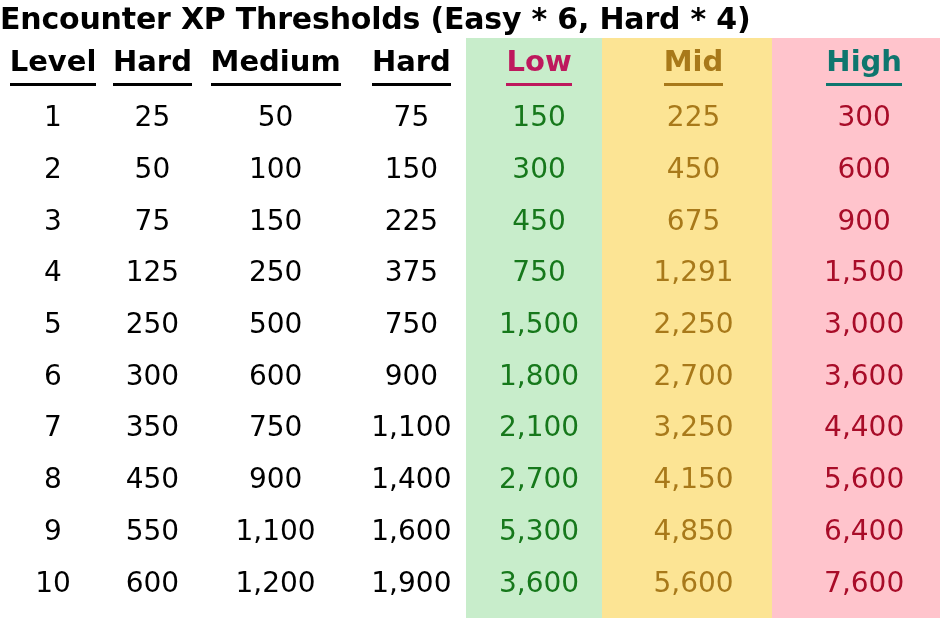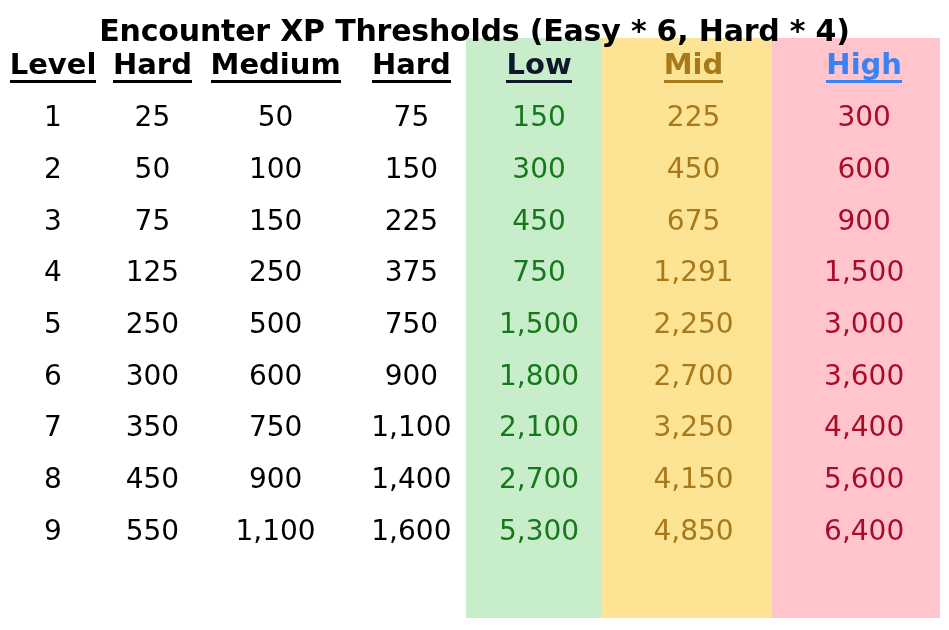--- a/index.html
+++ b/index.html
@@ -32,25 +32,24 @@
   }
   .band-low  { left: 466px; width: 136px; background: #C8EDCB; }
   .band-mid  { left: 602px; width: 170px; background: #FCE494; }
   .band-high { left: 772px; width: 168px; background: #FFC4CC; }
 
   
   .title {
     position: relative;
     z-index: 2;
     width: 949px;
-    text-align: center;
     font-size: 30px;
     font-weight: bold;
     letter-spacing: -0.2px;
-    padding-top: 14px;
+    padding-top: 2px;
     height: 38px;
     line-height: 34px;
     white-space: nowrap;
   }
 
   
   table.xp {
     position: relative;
     z-index: 2;
     border-collapse: collapse;
@@ -71,38 +70,38 @@
     font-weight: bold;
     text-align: center;
     padding: 0;
     height: 53px;
     vertical-align: middle;
     white-space: nowrap;
   }
   table.xp th .hdr {
     display: inline-block;
     border-bottom: 3px solid currentColor;
-    padding-bottom: 1px;
+    padding-bottom: 7px;
     line-height: 1.0;
   }
 
   table.xp td {
     font-size: 28px;
     font-weight: normal;
     text-align: center;
     padding: 0;
     height: 51.7px;
     vertical-align: middle;
     white-space: nowrap;
   }
 
   th.h-level, th.h-easy, th.h-medium, th.h-hard { color: #000000; }
-  th.h-low  { color: #0f172a; }
+  th.h-low  { color: #be185d; }
   th.h-mid  { color: #A8791A; text-decoration: underline; }
-  th.h-high { color: #3b82f6; }
+  th.h-high { color: #0f766e; }
 
   td.v-plain { color: #000000; }
   td.v-low   { color: #16781b; }
   td.v-mid   { color: #A8791A; }
   td.v-high  { color: #A80C28; }
 </style>
 </head>
 <body>
 
 <div id="page">
@@ -209,16 +208,25 @@
         </tr>
       <tr>
           <td class="v-plain">9</td>
           <td class="v-plain">550</td>
           <td class="v-plain">1,100</td>
           <td class="v-plain">1,600</td>
           <td class="v-low">5,300</td>
           <td class="v-mid">4,850</td>
           <td class="v-high">6,400</td>
         </tr>
+      <tr>
+          <td class="v-plain">10</td>
+          <td class="v-plain">600</td>
+          <td class="v-plain">1,200</td>
+          <td class="v-plain">1,900</td>
+          <td class="v-low">3,600</td>
+          <td class="v-mid">5,600</td>
+          <td class="v-high">7,600</td>
+        </tr>
     </tbody>
   </table>
 
 </div>
 
 </body></html>

